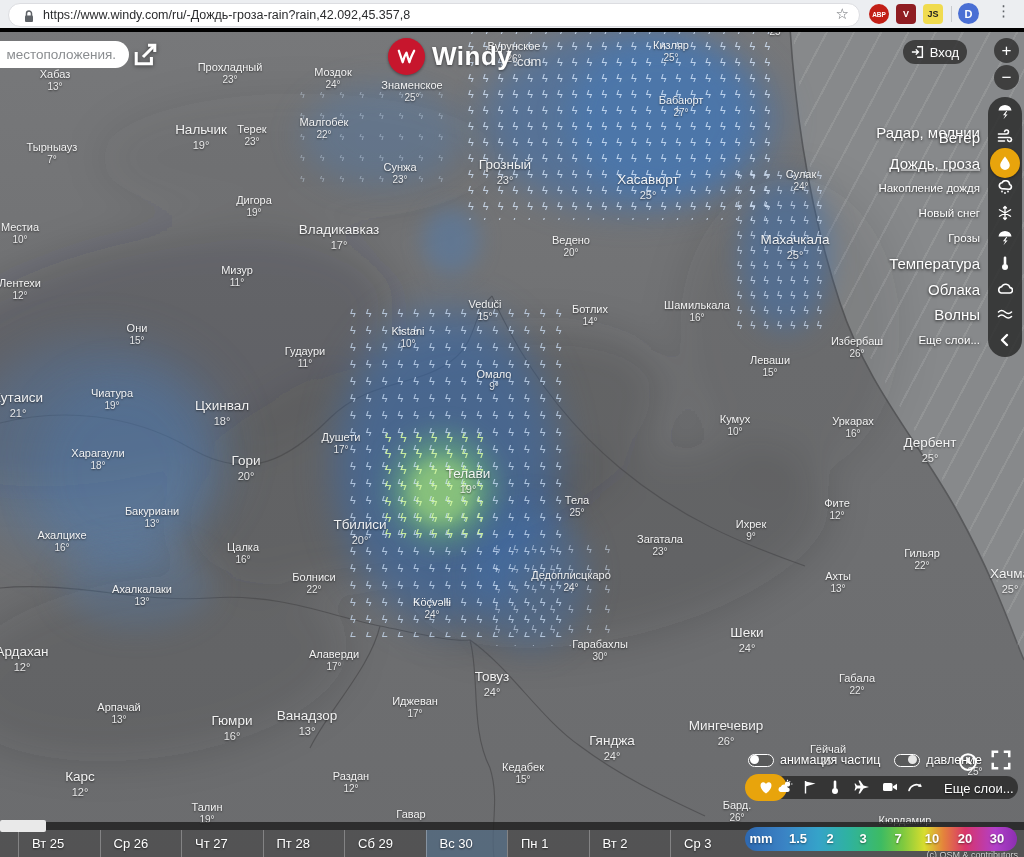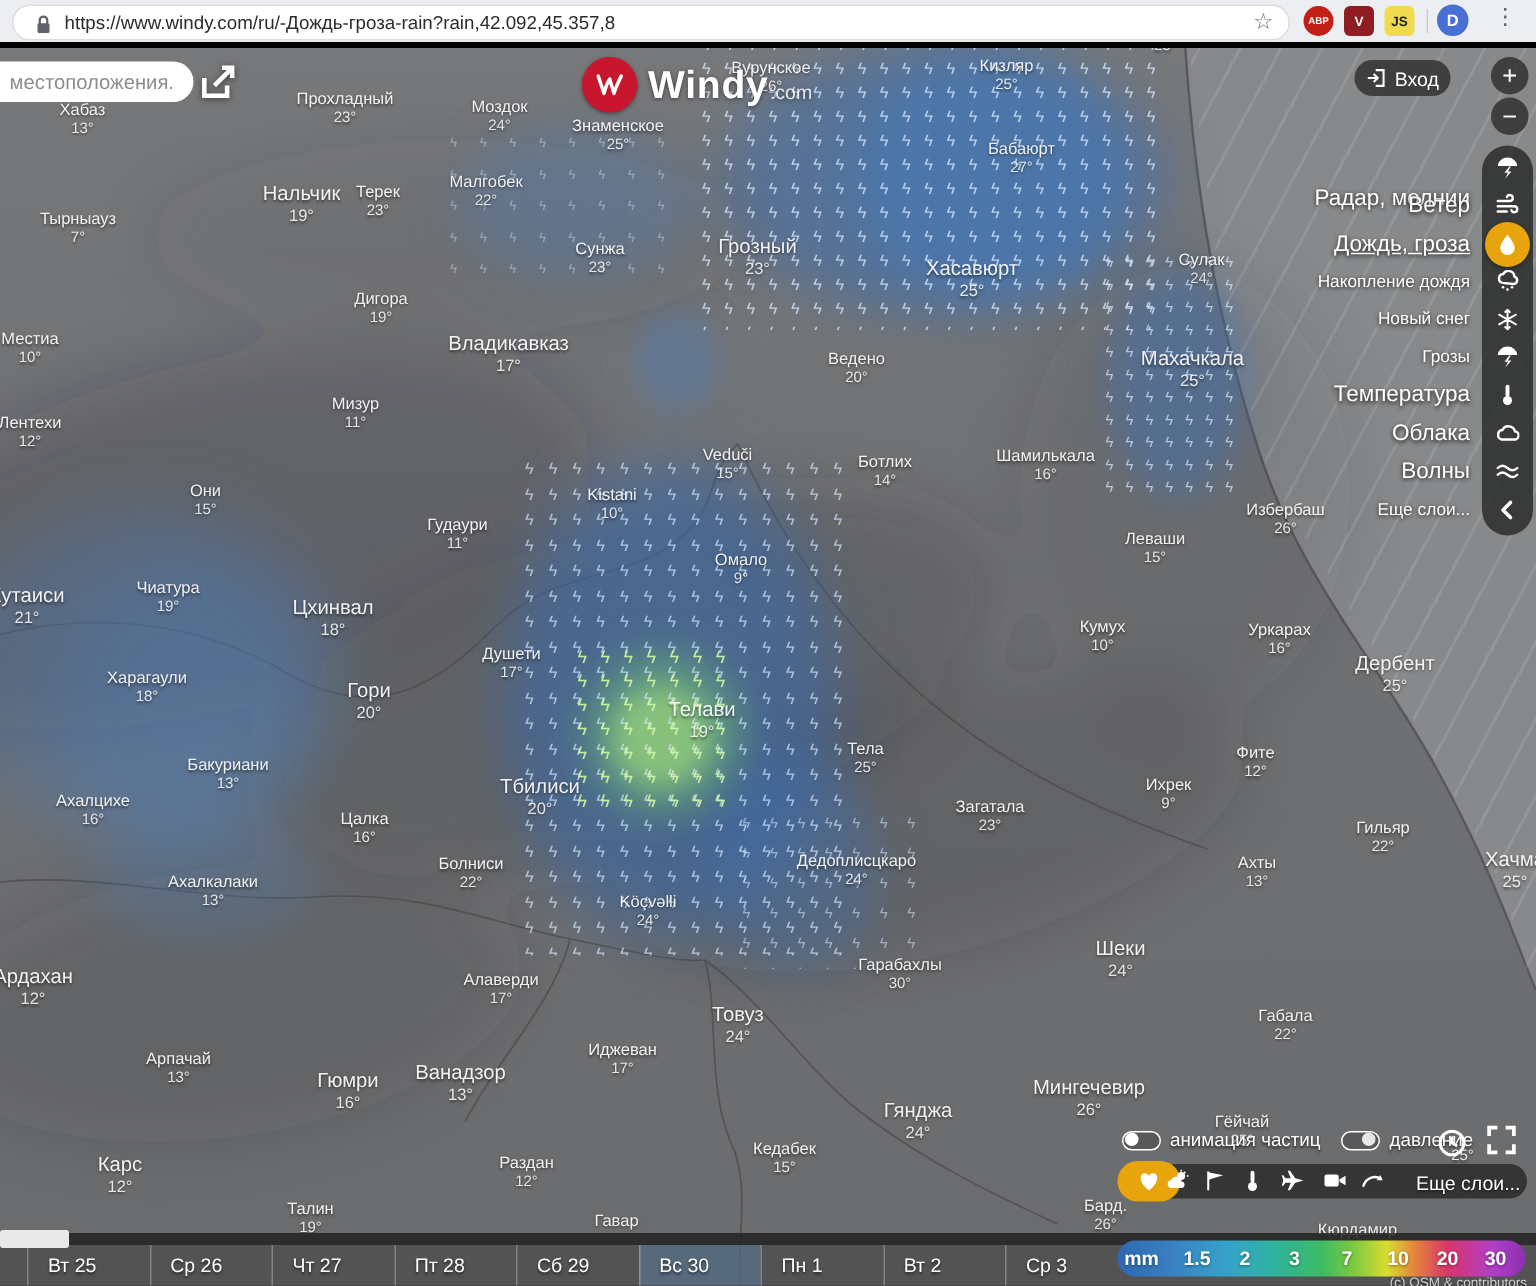--- a/index.html
+++ b/index.html
@@ -193,21 +193,21 @@
         <div class="city" style="left: 735px; top: 397px;">Кумух<span class="t">10°</span></div>
         <div class="city" style="left: 820px; top: 399px; margin-left: 33px;">Уркарах<span class="t">16°</span></div>
         <div class="city" style="left: 341px; top: 415px;">Душети<span class="t">17°</span></div>
         <div class="city" style="left: 98px; top: 431px;">Харагаули<span class="t">18°</span></div>
         <div class="city big" style="left: 246px; top: 440px;">Гори<span class="t">20°</span></div>
         <div class="city big" style="left: 930px; top: 422px;">Дербент<span class="t">25°</span></div>
         <div class="city big" style="left: 468px; top: 453px;">Телави<span class="t">19°</span></div>
         <div class="city" style="left: 577px; top: 478px;">Тела<span class="t">25°</span></div>
         <div class="city" style="left: 837px; top: 481px;">Фите<span class="t">12°</span></div>
         <div class="city" style="left: 152px; top: 489px;">Бакуриани<span class="t">13°</span></div>
-        <div class="city" style="left: 751px; top: 502px; margin-left: 28px;">Ихрек<span class="t">9°</span></div>
+        <div class="city" style="left: 751px; top: 502px;">Ихрек<span class="t">9°</span></div>
         <div class="city big" style="left: 360px; top: 504px;">Тбилиси<span class="t">20°</span></div>
         <div class="city" style="left: 62px; top: 513px;">Ахалцихе<span class="t">16°</span></div>
         <div class="city" style="left: 660px; top: 517px;">Загатала<span class="t">23°</span></div>
         <div class="city" style="left: 243px; top: 525px;">Цалка<span class="t">16°</span></div>
         <div class="city" style="left: 922px; top: 531px;">Гильяр<span class="t">22°</span></div>
         <div class="city" style="left: 314px; top: 555px;">Болниси<span class="t">22°</span></div>
         <div class="city" style="left: 838px; top: 554px;">Ахты<span class="t">13°</span></div>
         <div class="city big" style="left: 1010px; top: 553px;">Хачма<span class="t">25°</span></div>
         <div class="city" style="left: 571px; top: 553px;">Дедоплисцкаро<span class="t">24°</span></div>
         <div class="city" style="left: 142px; top: 567px;">Ахалкалаки<span class="t">13°</span></div>

